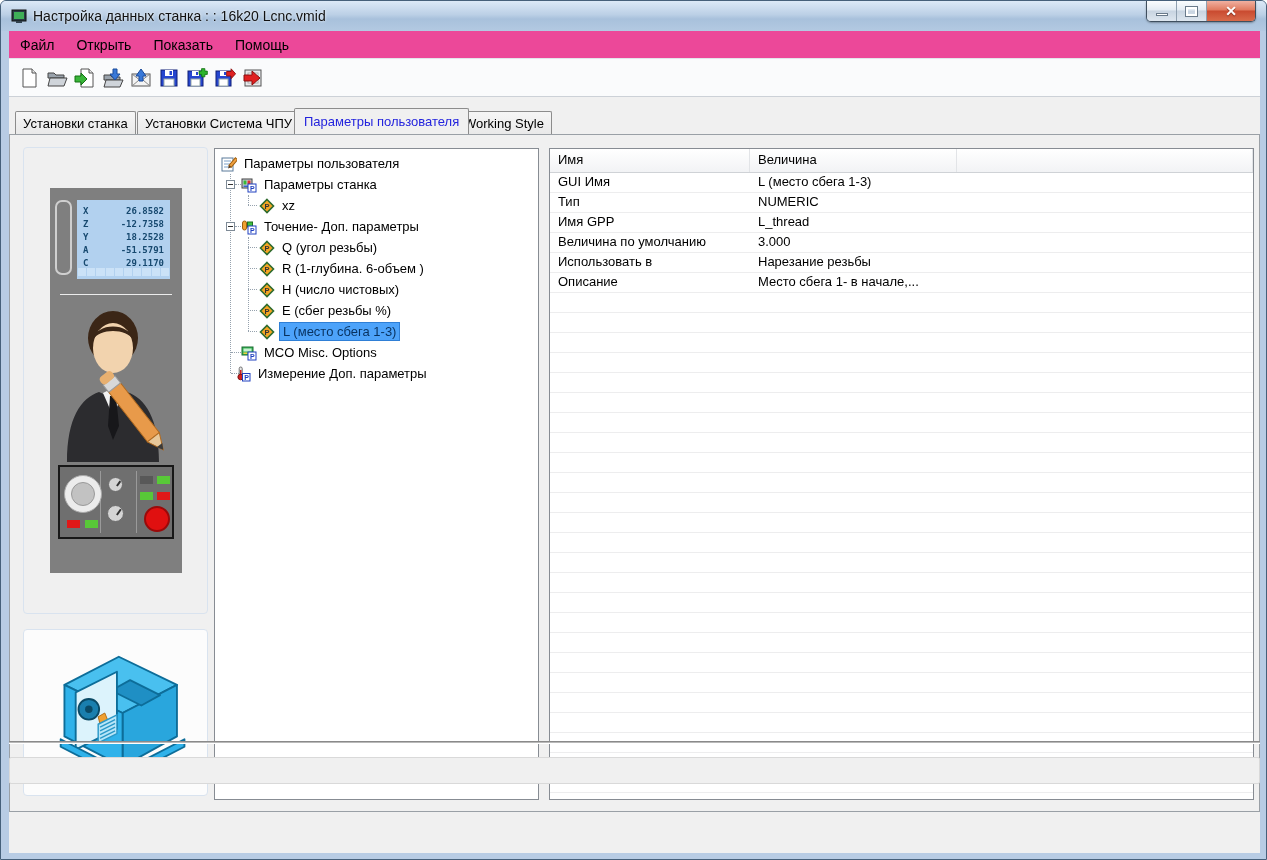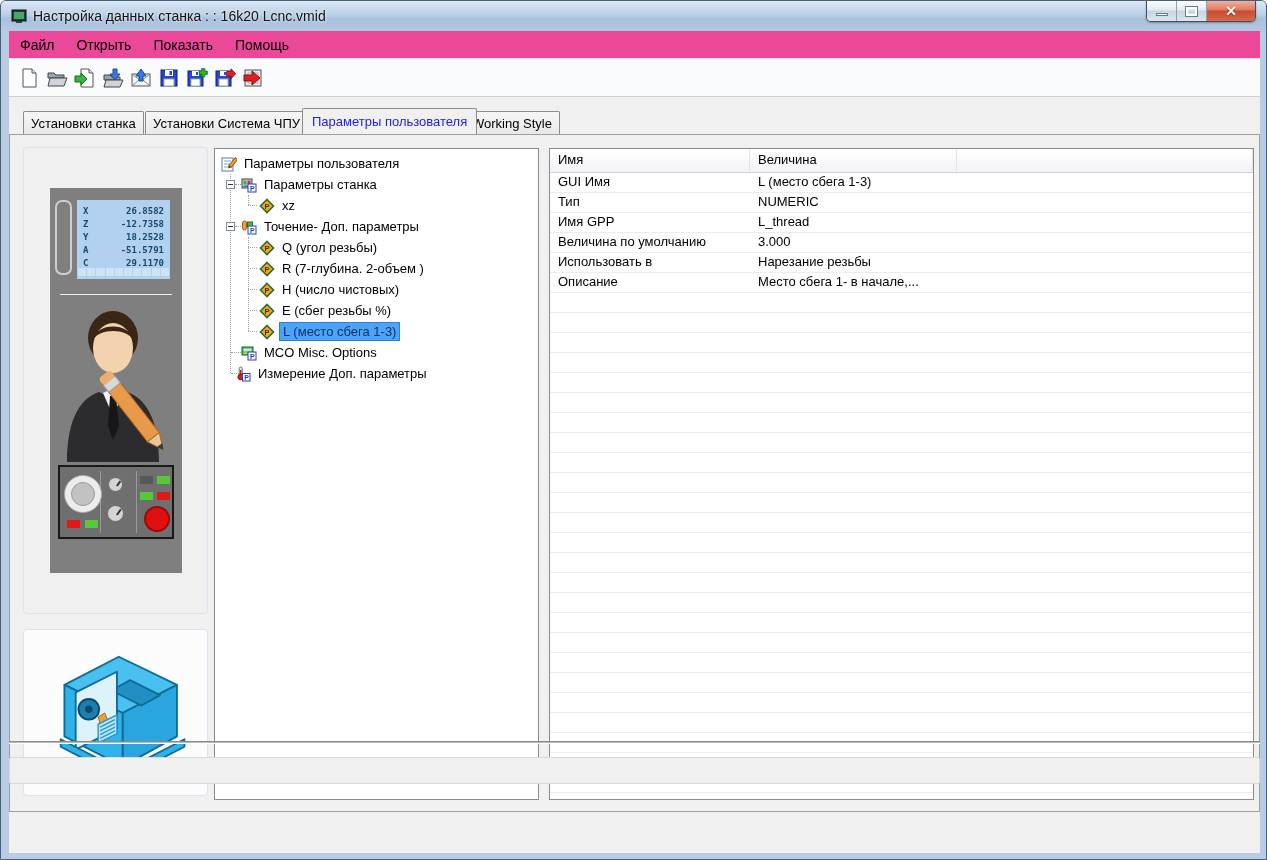--- a/index.html
+++ b/index.html
@@ -31,21 +31,21 @@
 
   .menubar { position:absolute; left:0; top:0; width:100%; height:28px; background:#ec4899;
     border-bottom:1px solid #e2e6ea; display:flex; align-items:center; }
   .menu-item { font-size:14px; color:#000; padding:0 11px; line-height:28px; }
 
   .toolbar { position:absolute; left:0; top:28px; width:100%; height:38px; background:#fafbfc;
     border-bottom:1px solid #ccd1d7; display:flex; align-items:center; padding-left:6px; }
   .tb-btn { width:28px; height:28px; display:flex; align-items:center; justify-content:center; }
 
   
-  .tabstrip { position:absolute; left:8px; top:66px; width:100%; height:37px;padding-left:8px; }
+  .tabstrip { position:absolute; left:0; top:66px; width:100%; height:37px;padding-left:8px; }
   .tab { position:absolute; bottom:0; height:23px; background:linear-gradient(#f6f6f6,#e9e9e9);
     border:1px solid #8c8c8c; border-bottom:none; border-radius:2px 2px 0 0;
     font-size:13px; color:#000; display:flex; align-items:center; padding:0 7px; }
   .tab.active { height:26px; background:#f0f0f0; color:#2323dd; z-index:5; padding:0 9px; }
 
   .content { position:absolute; left:0; top:103px; width:1251px; height:678px;
     background:#f0f0f0; border:1px solid #9aa0a6; }
 
   
   .groupbox { position:absolute; border:1px solid #d9e3ef; border-radius:4px; }
@@ -387,21 +387,21 @@
               <polygon points="8,1.5 14.5,8 8,14.5 1.5,8" fill="#f5a623" stroke="#2e6b2e" stroke-width="1.6"></polygon>
               <text x="5.6" y="10.8" font-size="7.5" font-weight="bold" fill="#333" font-family="Liberation Sans, sans-serif">P</text>
             </svg>
             <span class="lab">Q (угол резьбы)</span>
           </div>
           <div class="t-rowi" style="padding-left:44px;">
             <svg class="ticon" viewBox="0 0 16 16">
               <polygon points="8,1.5 14.5,8 8,14.5 1.5,8" fill="#f5a623" stroke="#2e6b2e" stroke-width="1.6"></polygon>
               <text x="5.6" y="10.8" font-size="7.5" font-weight="bold" fill="#333" font-family="Liberation Sans, sans-serif">P</text>
             </svg>
-            <span class="lab">R (7-глубина. 2-объем )</span>
+            <span class="lab">R (1-глубина. 6-объем )</span>
           </div>
           <div class="t-rowi" style="padding-left:44px;">
             <svg class="ticon" viewBox="0 0 16 16">
               <polygon points="8,1.5 14.5,8 8,14.5 1.5,8" fill="#f5a623" stroke="#2e6b2e" stroke-width="1.6"></polygon>
               <text x="5.6" y="10.8" font-size="7.5" font-weight="bold" fill="#333" font-family="Liberation Sans, sans-serif">P</text>
             </svg>
             <span class="lab">H (число чистовых)</span>
           </div>
           <div class="t-rowi" style="padding-left:44px;">
             <svg class="ticon" viewBox="0 0 16 16">

